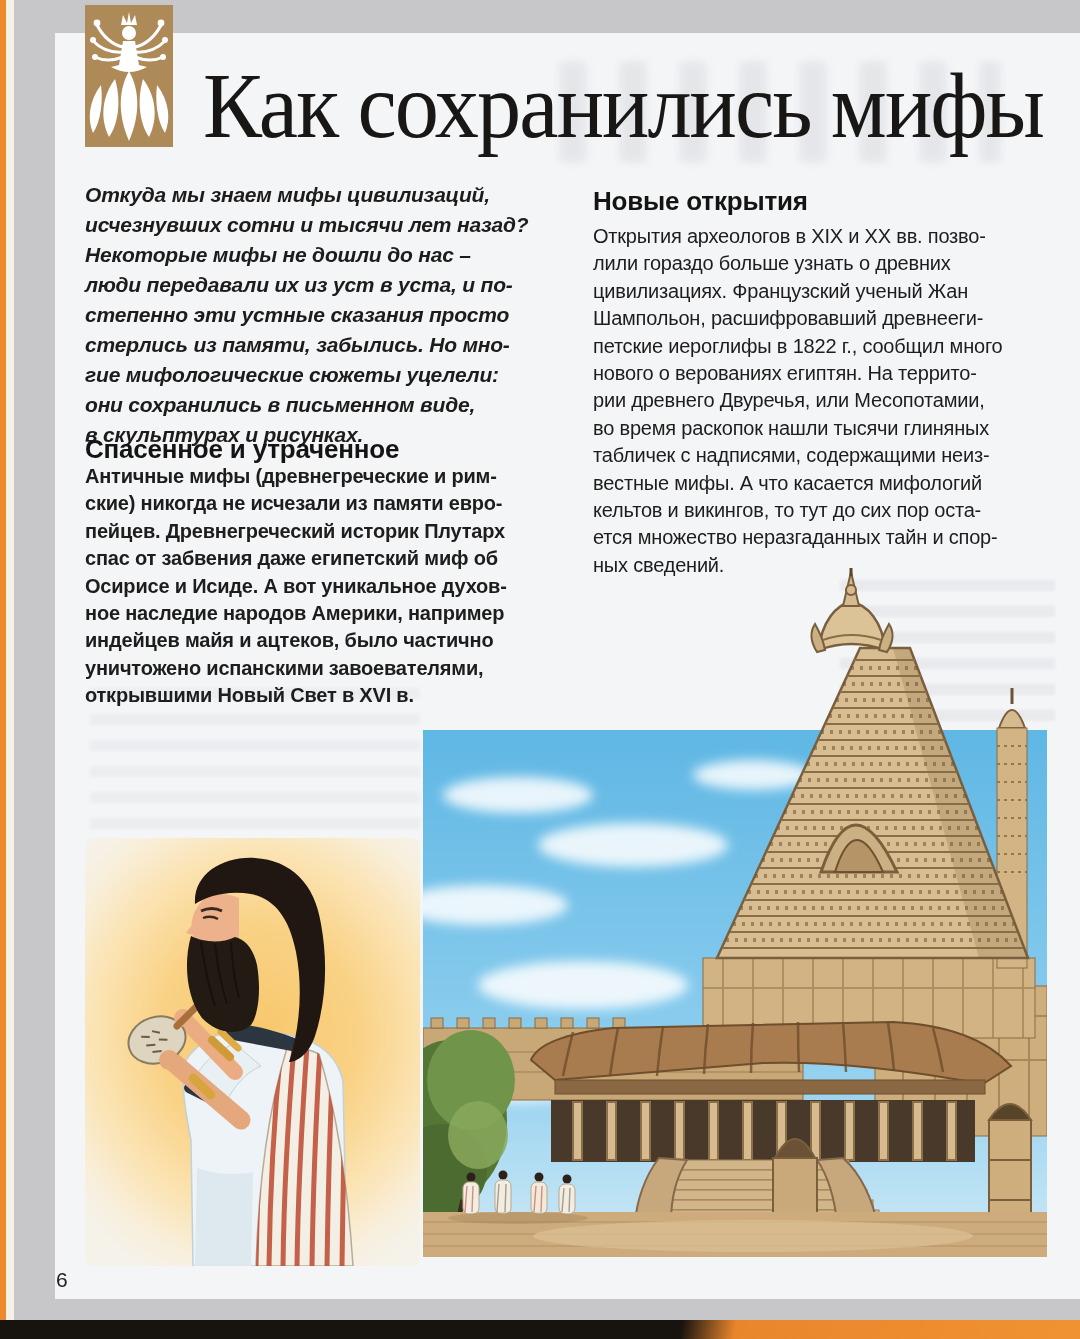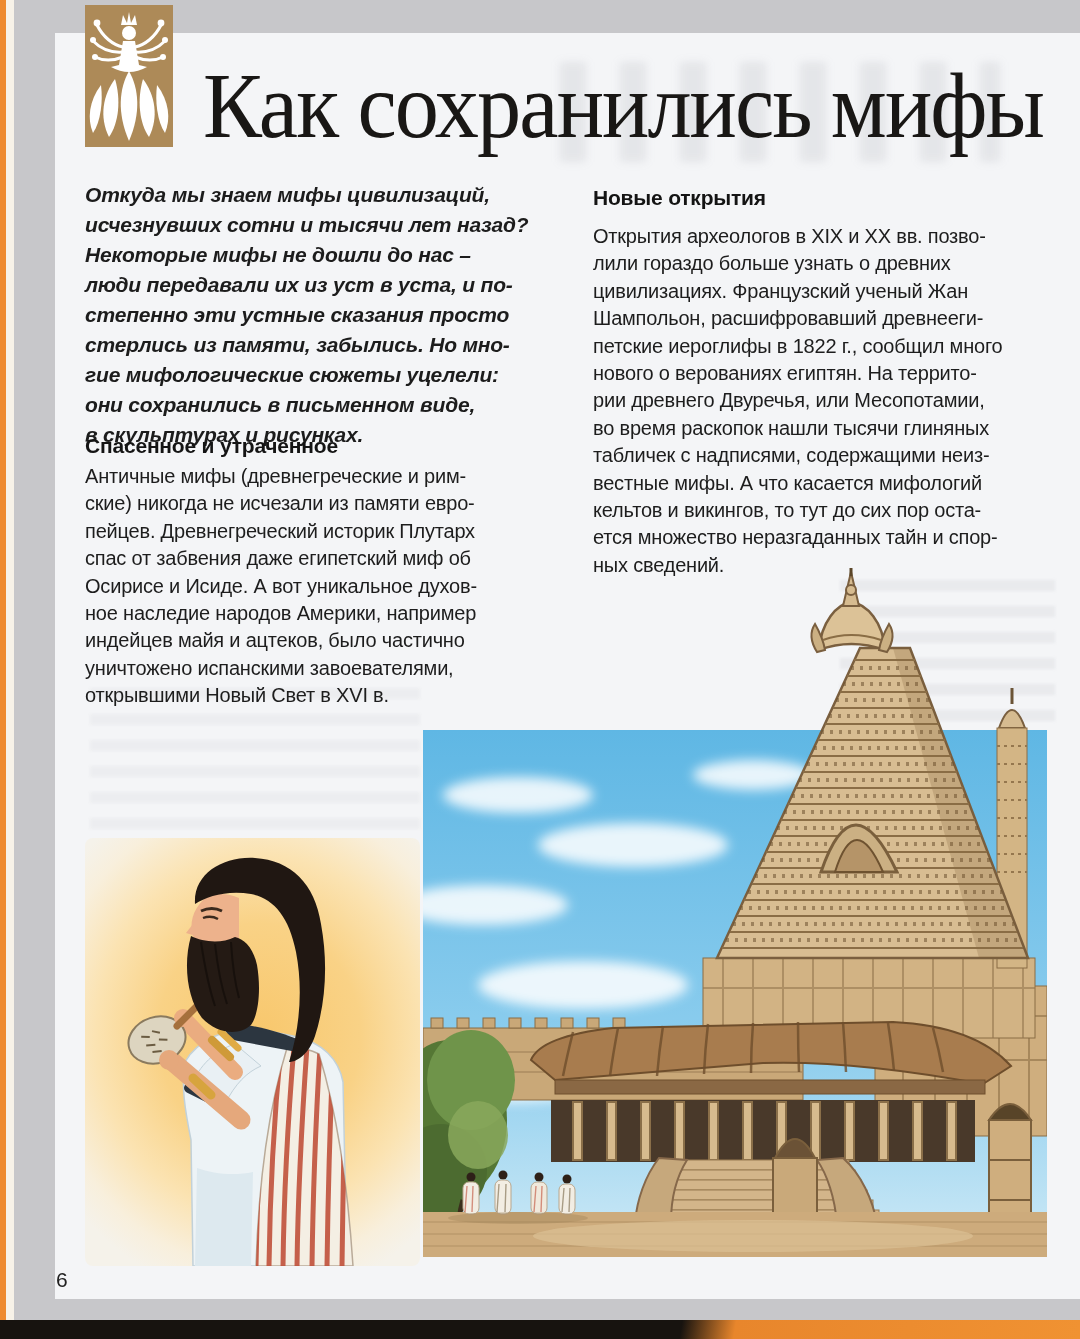--- a/index.html
+++ b/index.html
@@ -16,24 +16,24 @@
   
   .emblem{position:absolute;left:85px;top:5px;width:88px;height:142px;background:#ad8a58;}
   
   .title{position:absolute;left:203px;top:52px;width:880px;
     font-family:"Liberation Serif",serif;font-size:93px;line-height:108px;color:#191715;
     letter-spacing:-2px;transform:scaleX(.95);transform-origin:left top;white-space:nowrap;}
   
   .pre{white-space:pre-line;}
   .intro{position:absolute;left:85px;top:180px;width:478px;font-size:21px;line-height:30px;
     font-weight:bold;font-style:italic;color:#1c1c1c;letter-spacing:-0.2px;}
-  .h-sec{font-size:21px;font-weight:bold;color:#141414;letter-spacing:-0.2px;}
+  .h-sec{font-size:26px;font-weight:bold;color:#141414;letter-spacing:-0.2px;}
   .body-txt{font-size:20px;line-height:27.4px;color:#1d1d1d;letter-spacing:-0.2px;}
   .sec-left-h{position:absolute;left:85px;top:434px;}
-  .sec-left-b{position:absolute;left:85px;top:463px;width:478px;}
+  .sec-left-b{position:absolute;left:85px;top:463px;width:478px;font-weight:bold;}
   .sec-right-h{position:absolute;left:593px;top:186px;}
   .sec-right-b{position:absolute;left:593px;top:223px;width:470px;}
   .caption{font-size:19px;line-height:25.8px;font-style:italic;color:#242424;}
   .cap-india{position:absolute;left:592px;top:583px;width:230px;}
   .cap-meso{position:absolute;left:88px;top:731px;width:310px;}
   .page-num{position:absolute;left:56px;top:1268px;font-size:21px;color:#222;}
   
   .scribe{position:absolute;left:85px;top:838px;width:335px;height:428px;border-radius:8px;
     background:radial-gradient(ellipse 72% 62% at 52% 46%,#f8c76c 0%,#f9d286 42%,#fbe3b2 68%,#f8efdc 88%,#f5f2ea 100%);}
   .scribe svg{position:absolute;left:0;top:0;}

